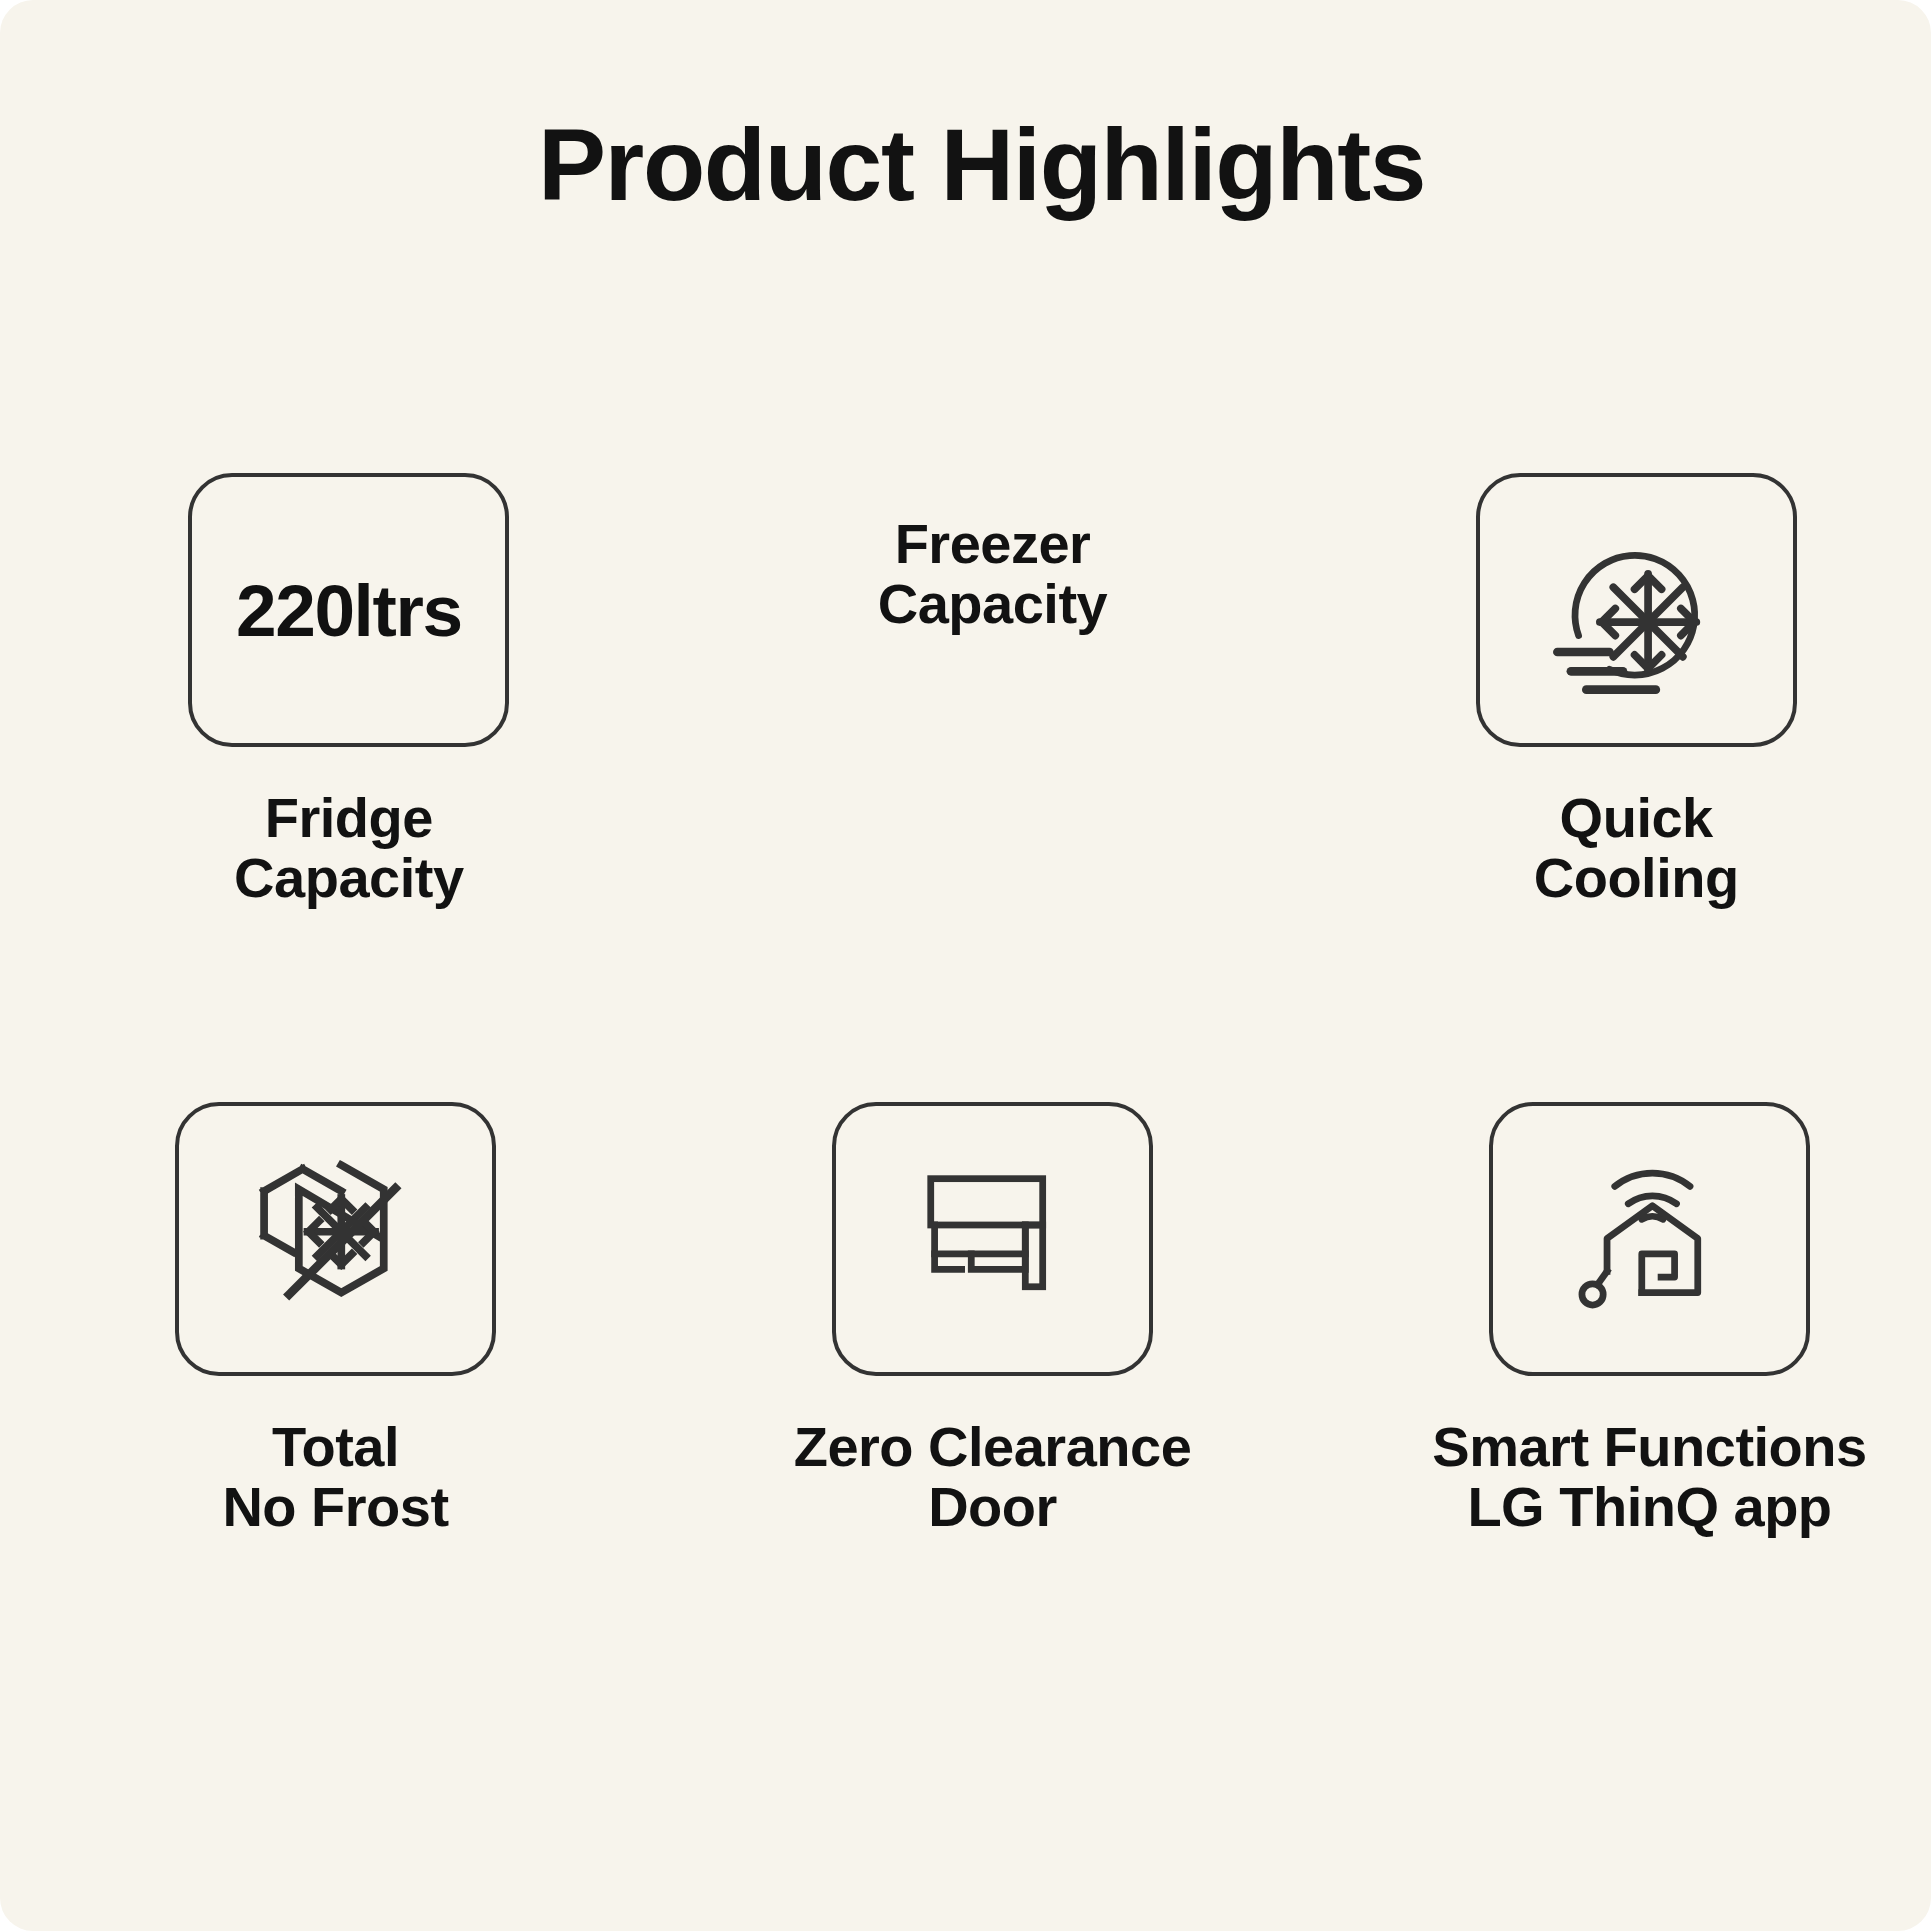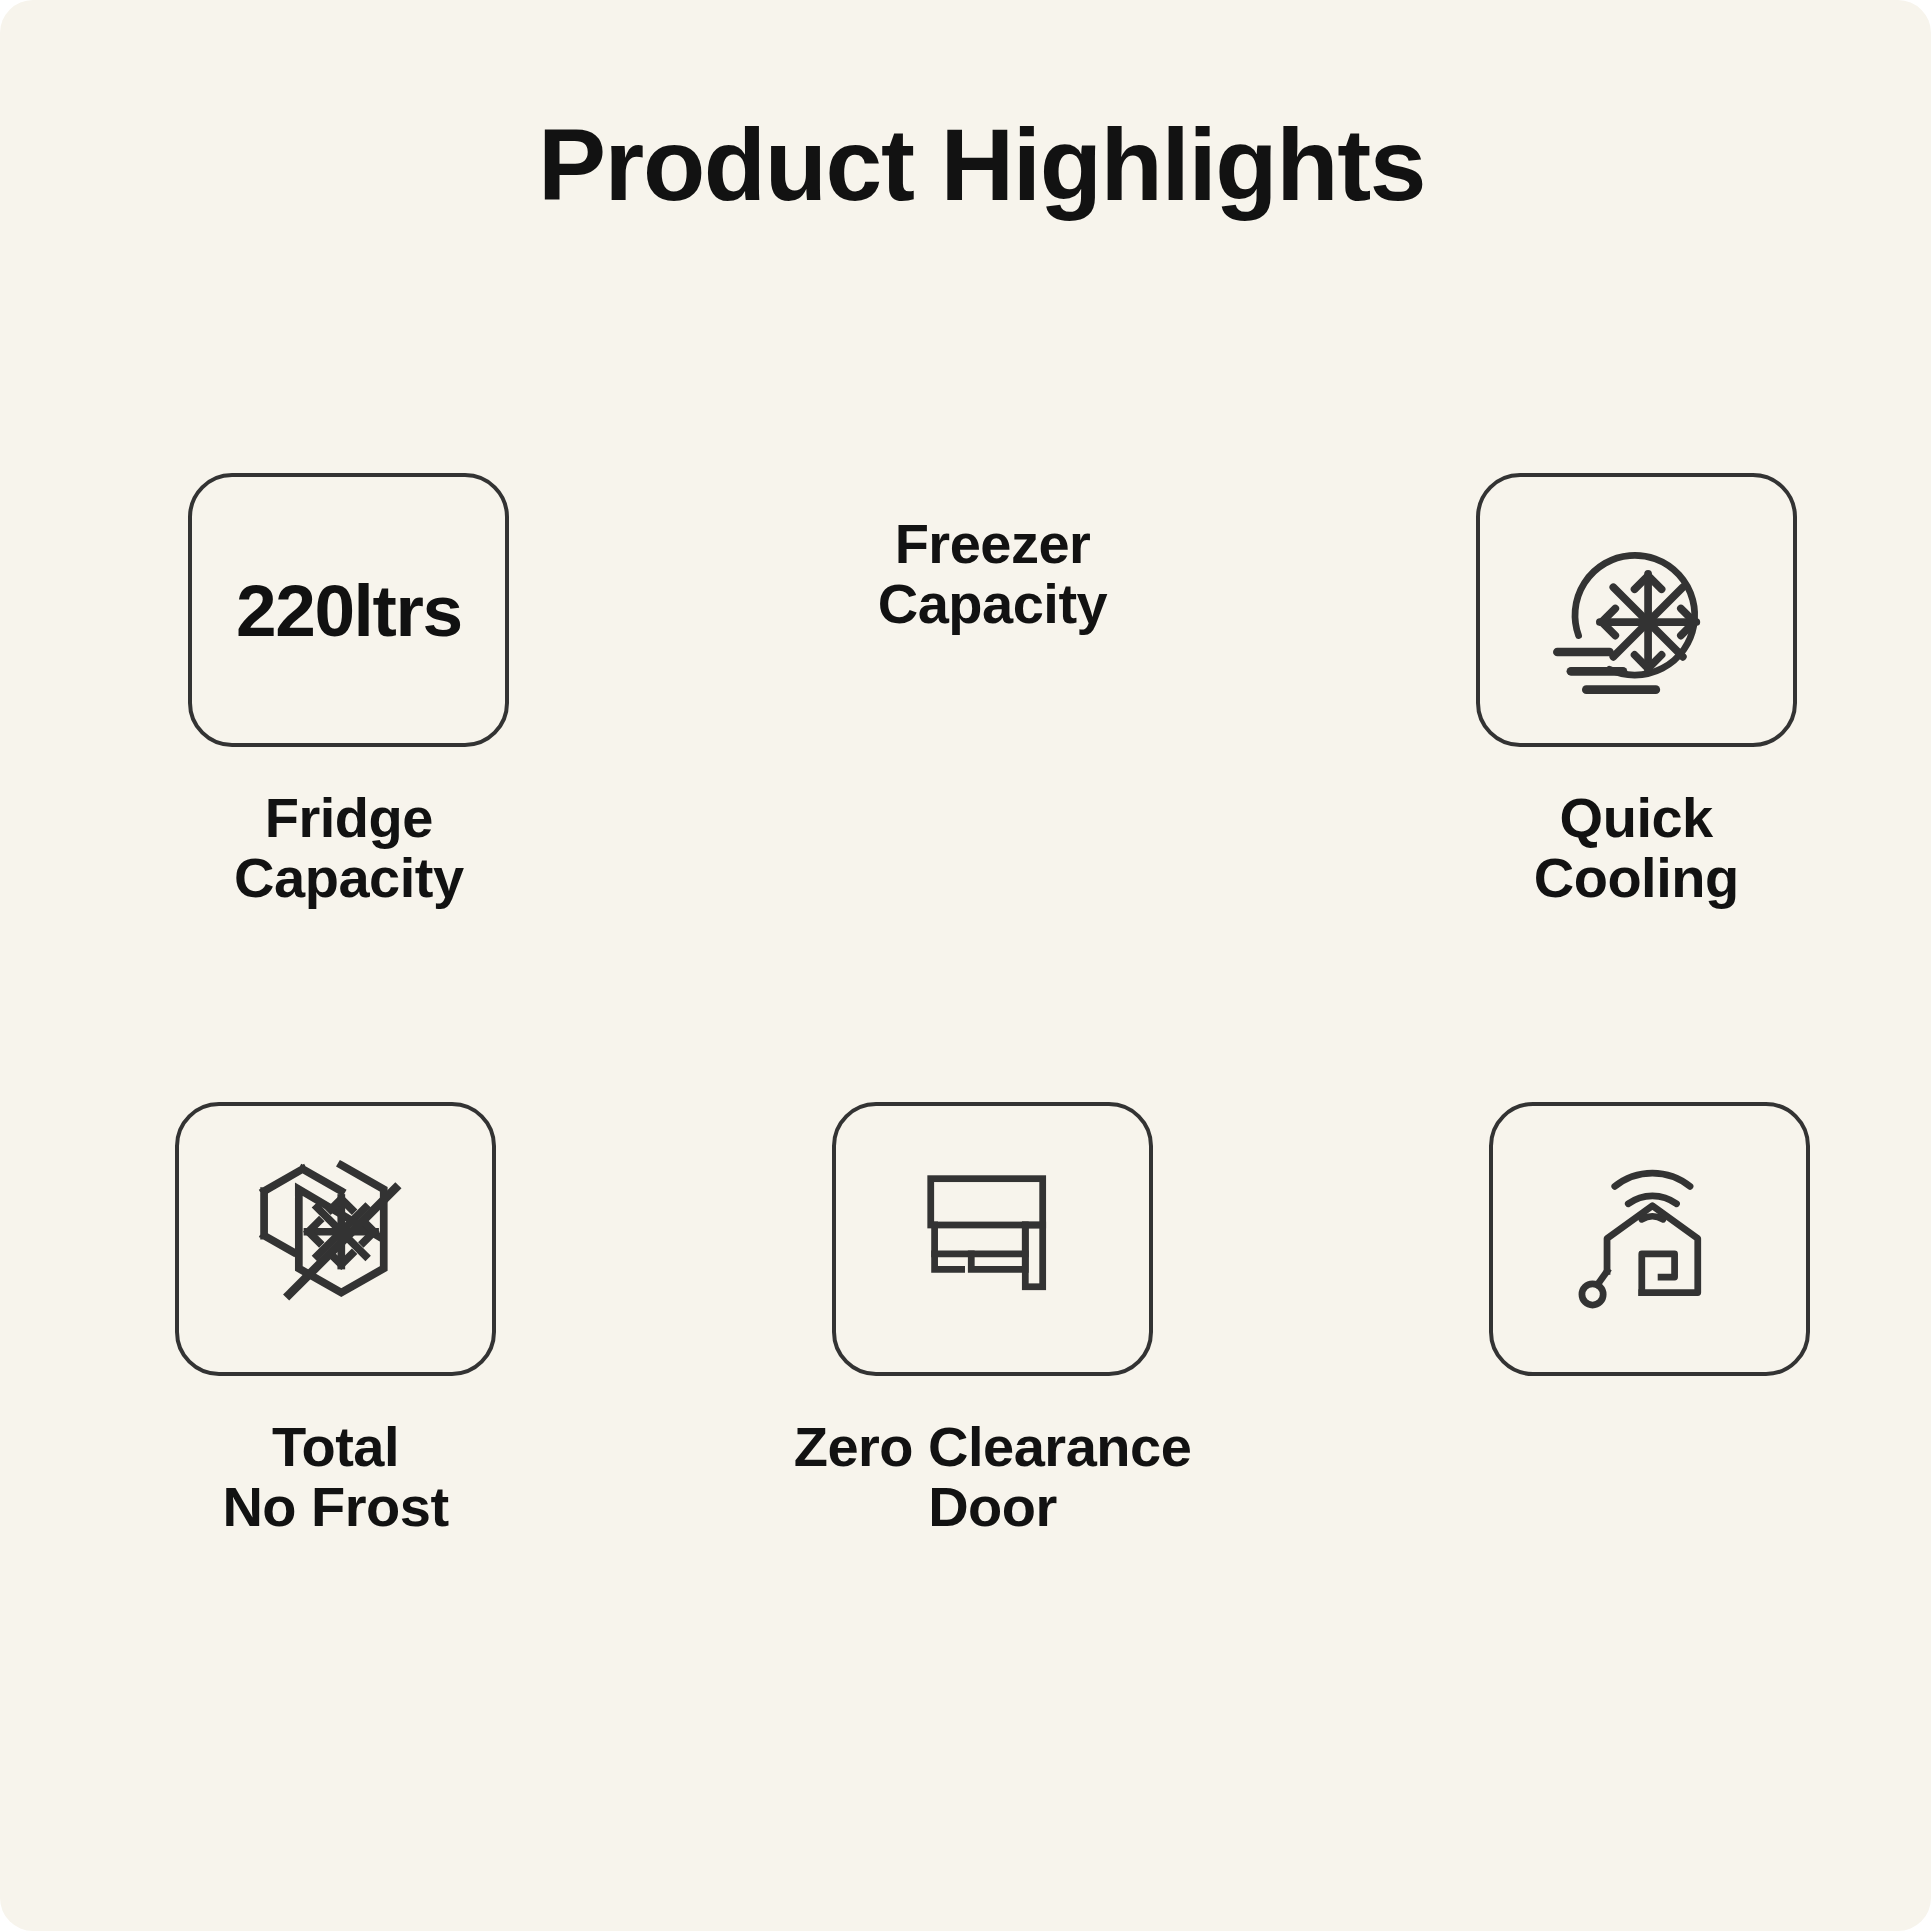--- a/index.html
+++ b/index.html
@@ -189,19 +189,21 @@
 
               <path d="M56 134 L56 100 L103 66 L150 100 L150 156 L92 156" stroke-linecap="square"></path>
 
               <path d="M56 134 L46 148" stroke-linecap="square"></path>
               <circle cx="41" cy="158" r="11"></circle>
 
               <path d="M92 156 L92 116 L126 116 L126 140 L112 140" stroke-linecap="square"></path>
             </svg>
           </span>
         </div>
+        <div class="caption">Smart Functions
+LG ThinQ app</div>
       </div>
 
     </div>
 
   </div>
 </div>
 
 
 </body></html>

